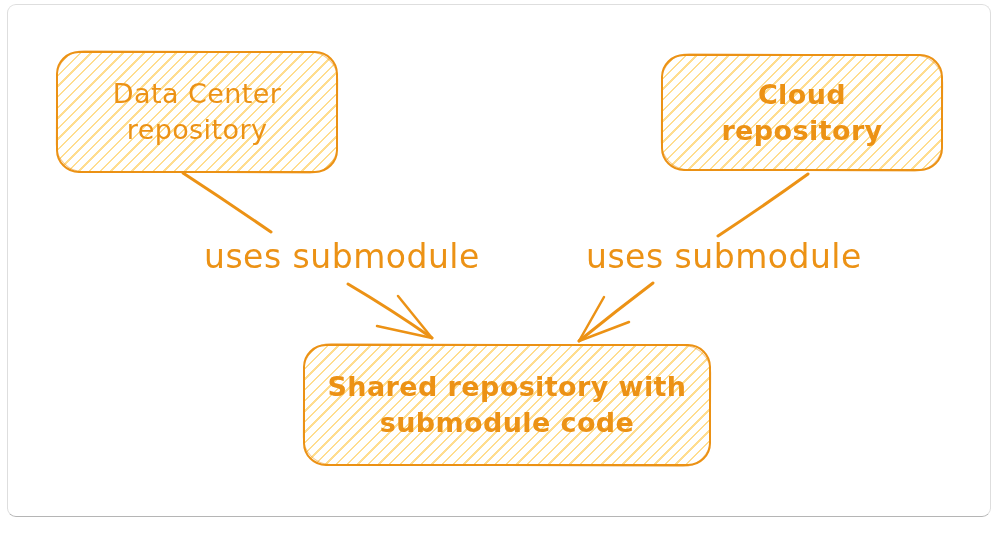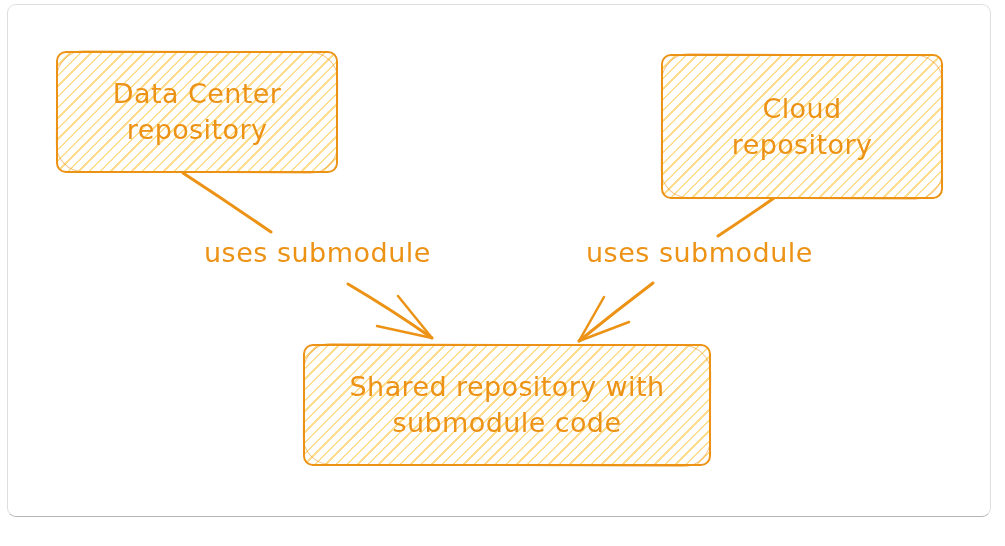--- a/index.html
+++ b/index.html
@@ -40,21 +40,21 @@
   
   .node {
     position: absolute;
     box-sizing: border-box;
     display: flex;
     flex-direction: column;
     justify-content: center;
     align-items: center;
     text-align: center;
     border: 2.5px solid var(--stroke, #ec9215);
-    border-radius: 10px;
+    border-radius: 23px;
     color: var(--stroke, #ec9215);
     font-size: 27px;
     line-height: 1.32;
     letter-spacing: 0.4px;
     background-color: #ffffff;
     background-image: repeating-linear-gradient(
       135deg,
       var(--hatch, #ffdd8f) 0px,
       var(--hatch, #ffdd8f) 1.7px,
       transparent 1.7px,
@@ -67,29 +67,29 @@
     position: absolute;
     inset: -2px;
     border: 1.5px solid var(--stroke, #ec9215);
     border-radius: 28px;
     opacity: 0.5;
     transform: rotate(0.35deg);
     pointer-events: none;
   }
 
   .node-datacenter { left: 48px;  top: 46px;  width: 282px; height: 122px; }
-  .node-cloud      { left: 653px; top: 49px;  width: 282px; height: 145px; }
-  .node-shared     { left: 295px; top: 339px; width: 408px; height: 122px; }
+  .node-cloud      { left: 653px; top: 49px;  width: 282px; height: 117px; font-weight: bold; }
+  .node-shared     { left: 295px; top: 339px; width: 408px; height: 122px; font-weight: bold; }
 
   
   .edge-label {
     position: absolute;
     white-space: nowrap;
     color: var(--stroke, #ec9215);
-    font-size: 27px;
+    font-size: 33px;
     letter-spacing: 0.5px;
   }
   .edge-label-left  { left: 196px; top: 232px; }
   .edge-label-right { left: 578px; top: 232px; }
 
   
   .arrows {
     position: absolute;
     inset: 0;
     width: 100%;

